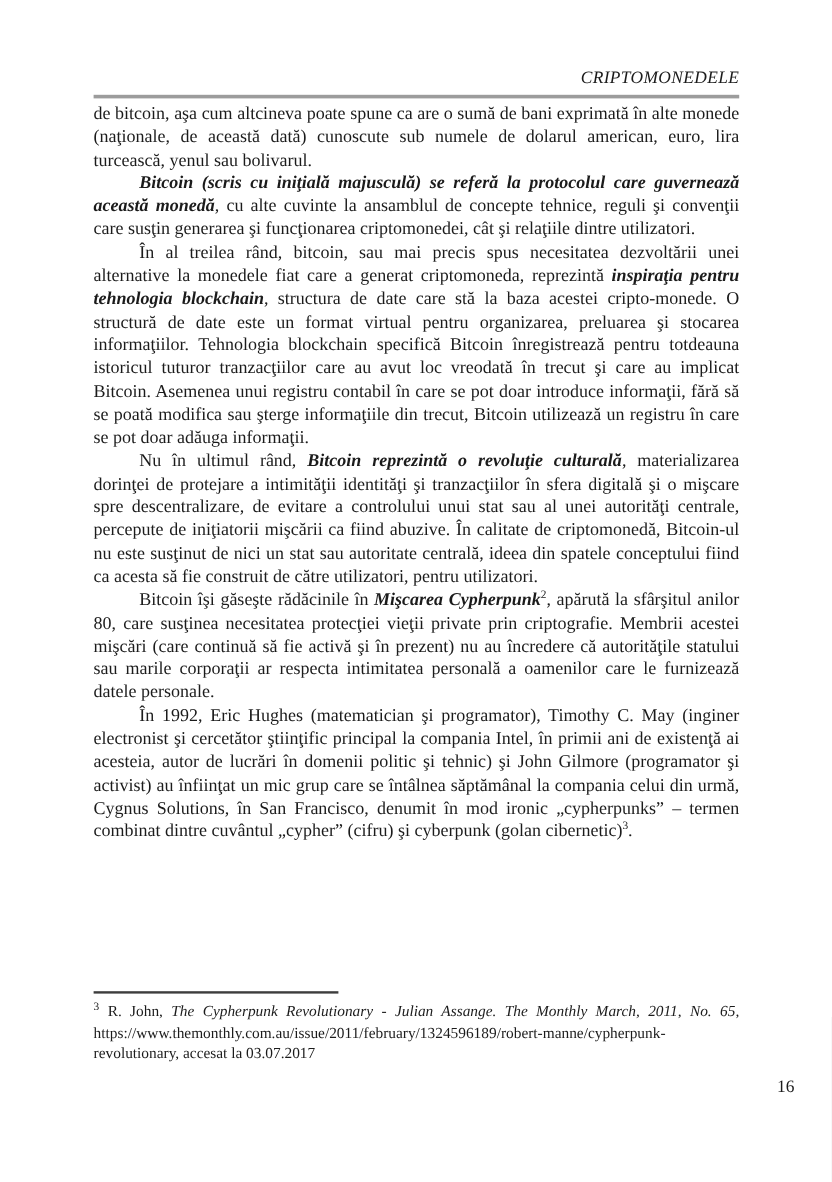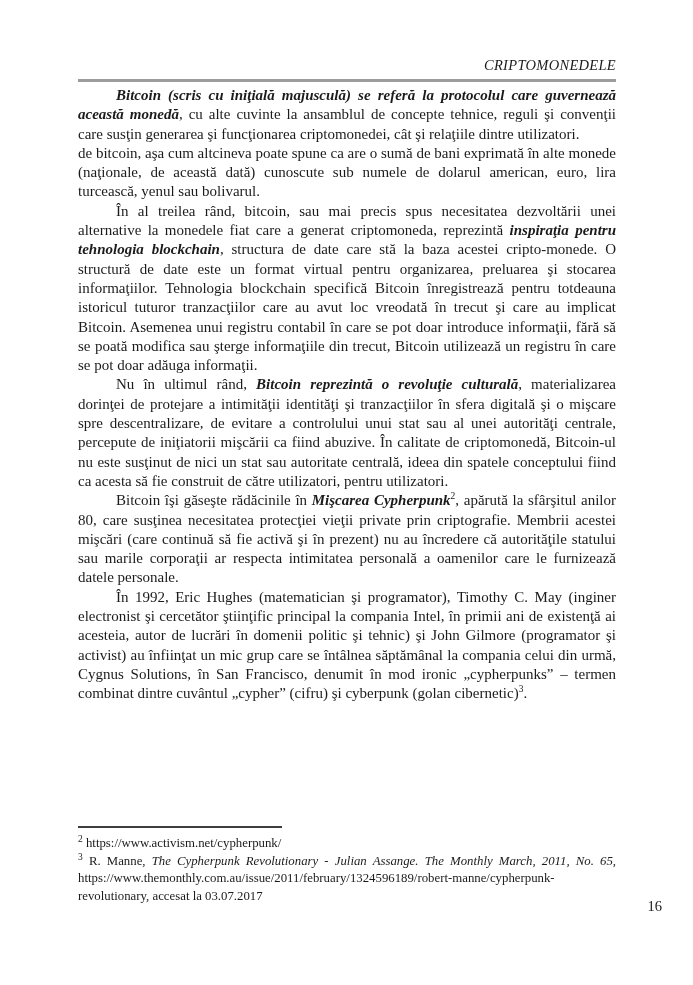--- a/index.html
+++ b/index.html
@@ -78,31 +78,30 @@
 </head>
 <body>
 
 <div class="page">
   <div class="content">
     <header>
       <div class="running-title">CRIPTOMONEDELE</div>
       <div class="header-rule"></div>
     </header>
     <main class="body-text">
+        <p class="para"><span>de bitcoin, aşa cum altcineva poate spune ca are o sumă de bani exprimată în alte monede (naţionale, de această dată) cunoscute sub numele de dolarul american, euro, lira turcească, yenul sau bolivarul.</span></p>
         <p class="para indent"><span class="bi">Bitcoin (scris cu iniţială majusculă) se referă la protocolul care guvernează această monedă</span><span>, cu alte cuvinte la ansamblul de concepte tehnice, reguli şi convenţii care susţin generarea şi funcţionarea criptomonedei, cât şi relaţiile dintre utilizatori.</span></p>
-        <p class="para"><span>de bitcoin, aşa cum altcineva poate spune ca are o sumă de bani exprimată în alte monede (naţionale, de această dată) cunoscute sub numele de dolarul american, euro, lira turcească, yenul sau bolivarul.</span></p>
         <p class="para indent"><span>În al treilea rând, bitcoin, sau mai precis spus necesitatea dezvoltării unei alternative la monedele fiat care a generat criptomoneda, reprezintă </span><span class="bi">inspiraţia pentru tehnologia blockchain</span><span>, structura de date care stă la baza acestei cripto-monede. O structură de date este un format virtual pentru organizarea, preluarea şi stocarea informaţiilor. Tehnologia blockchain specifică Bitcoin înregistrează pentru totdeauna istoricul tuturor tranzacţiilor care au avut loc vreodată în trecut şi care au implicat Bitcoin. Asemenea unui registru contabil în care se pot doar introduce informaţii, fără să se poată modifica sau şterge informaţiile din trecut, Bitcoin utilizează un registru în care se pot doar adăuga informaţii.</span></p>
         <p class="para indent"><span>Nu în ultimul rând, </span><span class="bi">Bitcoin reprezintă o revoluţie culturală</span><span>, materializarea dorinţei de protejare a intimităţii identităţi şi tranzacţiilor în sfera digitală şi o mişcare spre descentralizare, de evitare a controlului unui stat sau al unei autorităţi centrale, percepute de iniţiatorii mişcării ca fiind abuzive. În calitate de criptomonedă, Bitcoin-ul nu este susţinut de nici un stat sau autoritate centrală, ideea din spatele conceptului fiind ca acesta să fie construit de către utilizatori, pentru utilizatori.</span></p>
         <p class="para indent"><span>Bitcoin îşi găseşte rădăcinile în </span><span class="bi">Mişcarea Cypherpunk</span><sup class="fnref">2</sup><span>, apărută la sfârşitul anilor 80, care susţinea necesitatea protecţiei vieţii private prin criptografie. Membrii acestei mişcări (care continuă să fie activă şi în prezent) nu au încredere că autorităţile statului sau marile corporaţii ar respecta intimitatea personală a oamenilor care le furnizează datele personale.</span></p>
         <p class="para indent"><span>În 1992, Eric Hughes (matematician şi programator), Timothy C. May (inginer electronist şi cercetător ştiinţific principal la compania Intel, în primii ani de existenţă ai acesteia, autor de lucrări în domenii politic şi tehnic) şi John Gilmore (programator şi activist) au înfiinţat un mic grup care se întâlnea săptămânal la compania celui din urmă, Cygnus Solutions, în San Francisco, denumit în mod ironic „cypherpunks” – termen combinat dintre cuvântul „cypher” (cifru) şi cyberpunk (golan cibernetic)</span><sup class="fnref">3</sup><span>.</span></p>
       </main>
   </div>
 
   <footer class="page-footer">
     <div class="footnote-rule"></div>
     <div class="footnotes">
-        <div class="footnote"><sup class="fnref">2</sup> <span>https://www.activism.net/cypherpunk/</span></div>
-        <div class="footnote"><sup class="fnref">3</sup> <span>R. Manne, </span><span class="it">The Cypherpunk Revolutionary - Julian Assange. The Monthly March, 2011, No. 65,</span><span> https://www.themonthly.com.au/issue/2011/february/1324596189/robert-manne/cypherpunk-revolutionary, accesat la 03.07.2017</span></div>
+        <div class="footnote"><sup class="fnref">3</sup> <span>R. John, </span><span class="it">The Cypherpunk Revolutionary - Julian Assange. The Monthly March, 2011, No. 65,</span><span> https://www.themonthly.com.au/issue/2011/february/1324596189/robert-manne/cypherpunk-revolutionary, accesat la 03.07.2017</span></div>
       </div>
   </footer>
 
   <div class="page-number">16</div>
 </div>
 
 </body></html>

